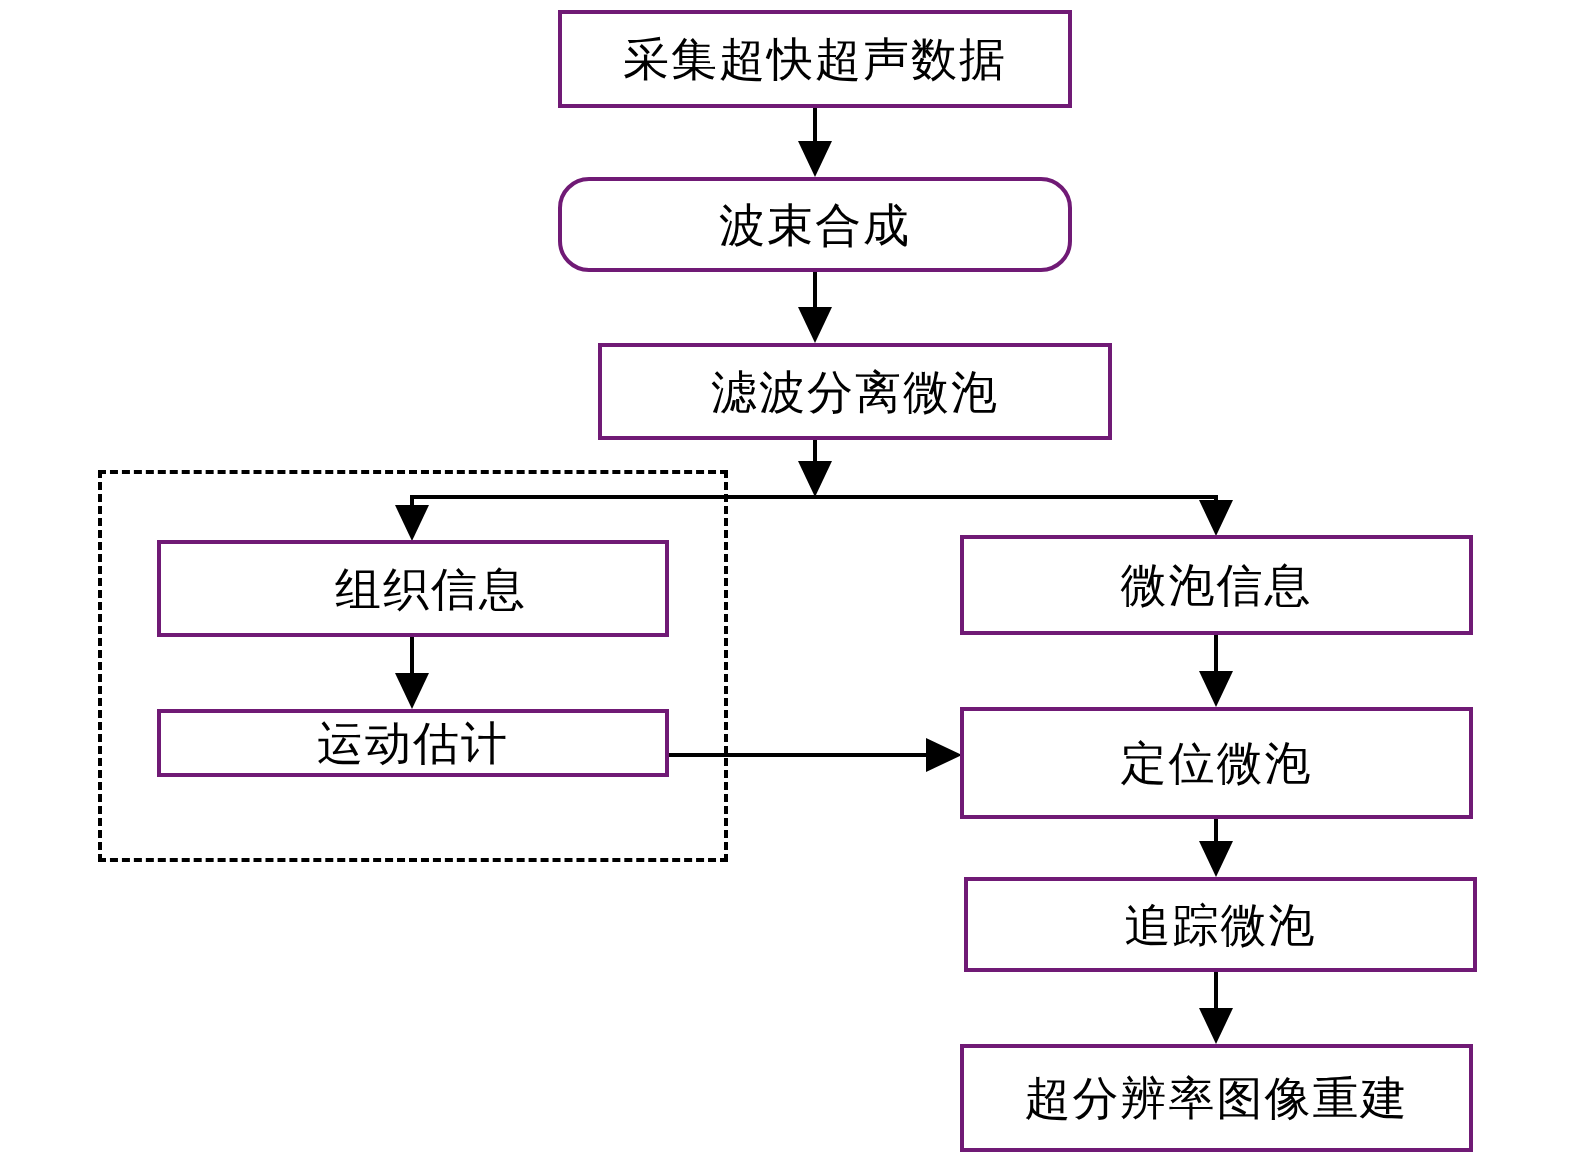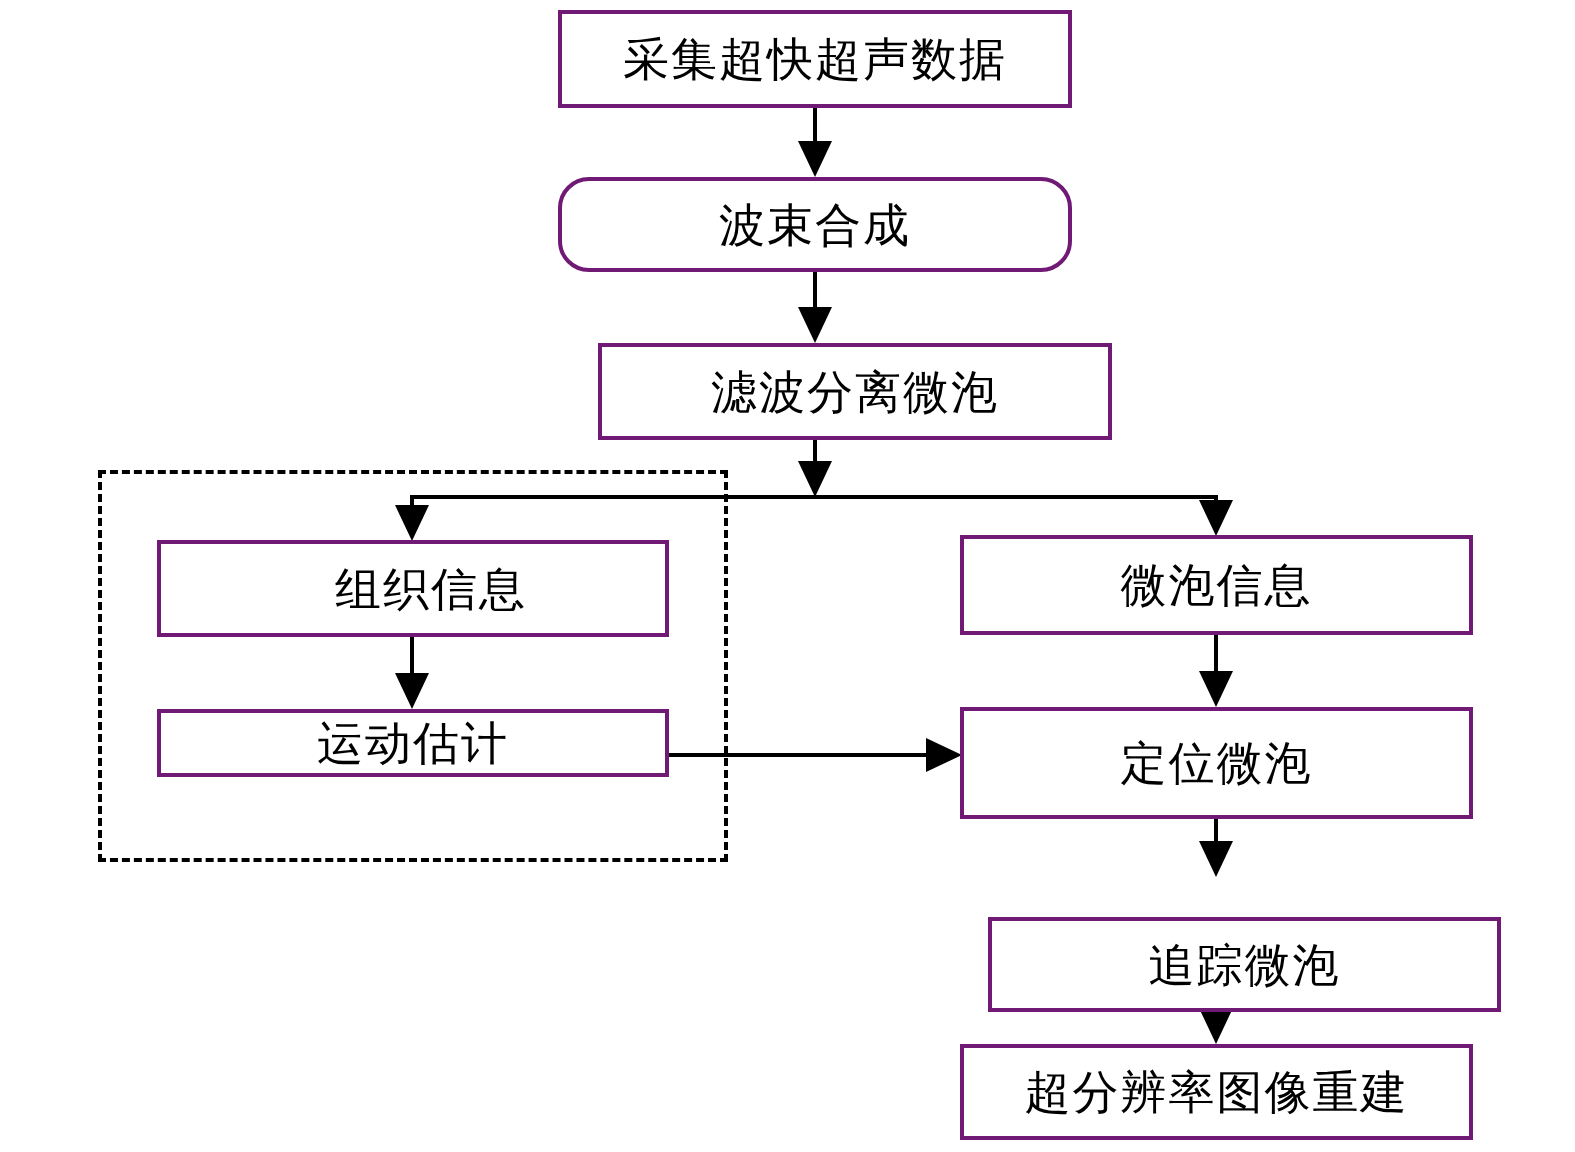--- a/index.html
+++ b/index.html
@@ -107,20 +107,20 @@
   <div class="node" style="left:960px; top:535px; width:513px; height:100px;">微泡信息</div>
 
   <div class="edge-line v-line" style="left:1214px; top:633px; height:38px;"></div>
   <div class="arrow-down" style="left:1199px; top:671px;"></div>
 
   <div class="node" style="left:960px; top:707px; width:513px; height:112px;">定位微泡</div>
 
   <div class="edge-line v-line" style="left:1214px; top:803px; height:38px;"></div>
   <div class="arrow-down" style="left:1199px; top:841px;"></div>
 
-  <div class="node" style="left:988px; top:877px; width:513px; height:95px;margin-top:40px;">追踪微泡</div>
+  <div class="node" style="left:964px; top:877px; width:513px; height:95px;">追踪微泡</div>
 
   <div class="edge-line v-line" style="left:1214px; top:972px; height:38px;"></div>
   <div class="arrow-down" style="left:1199px; top:1008px;"></div>
 
-  <div class="node" style="left:960px; top:1044px; width:513px; height:96px;">超分辨率图像重建</div>
+  <div class="node" style="left:960px; top:1044px; width:513px; height:108px;">超分辨率图像重建</div>
 
 </div>
 
 </body></html>

